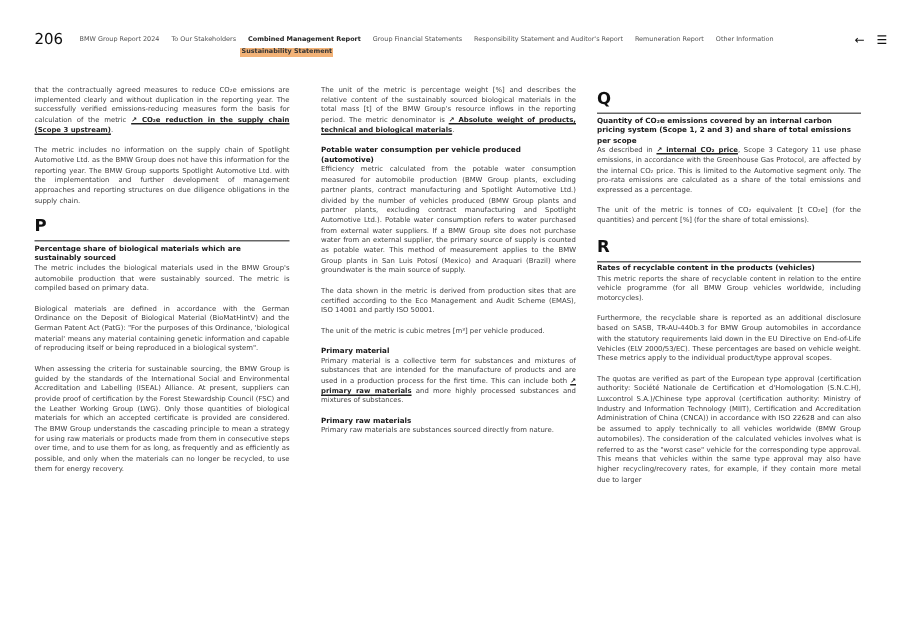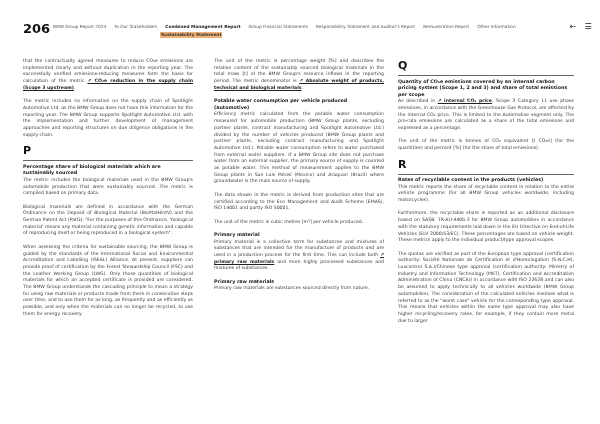--- a/index.html
+++ b/index.html
@@ -1,18 +1,18 @@
 <!DOCTYPE html>
 <html><head>
 <meta charset="utf-8">
 <style>
   html, body { margin:0; padding:0; background:#fff; }
   body { width:600px; height:424px; position:relative; overflow:hidden; font-family:"DejaVu Sans", sans-serif; color:#262626; }
   .header { position:absolute; left:0; top:0; width:600px; height:45px; }
-  .page-num { position:absolute; left:23px; top:21px; font-size:13px; font-weight:bold; color:#111; }
+  .page-num { position:absolute; left:23px; top:21px; font-size:10px; font-weight:normal; color:#111; }
   .nav { position:absolute; left:53px; top:24px; display:flex; gap:0; font-size:4.3px; color:#555; white-space:nowrap; }
   .nav-item { margin-right:8px; line-height:6px; }
   .nav-item.active { font-weight:bold; color:#222; }
   .sub-active { position:absolute; left:160px; top:31.5px; font-size:4.3px; font-weight:bold; color:#333; background:#f2b277; padding:0.5px 1px; line-height:5.5px; }
   .icons { position:absolute; left:569px; top:22px; display:flex; gap:7px; align-items:center; }
   .icon { width:8px; height:9px; display:flex; align-items:center; justify-content:center; font-size:8px; color:#111; line-height:9px; }
   .col { position:absolute; top:58px; width:170px; font-size:4.6px; line-height:6.7px; color:#3a3a3a; text-align:justify; }
   .col p { margin:0 0 6.7px 0; }
   .c1 { left:23px; }
   .c2 { left:214px; }

